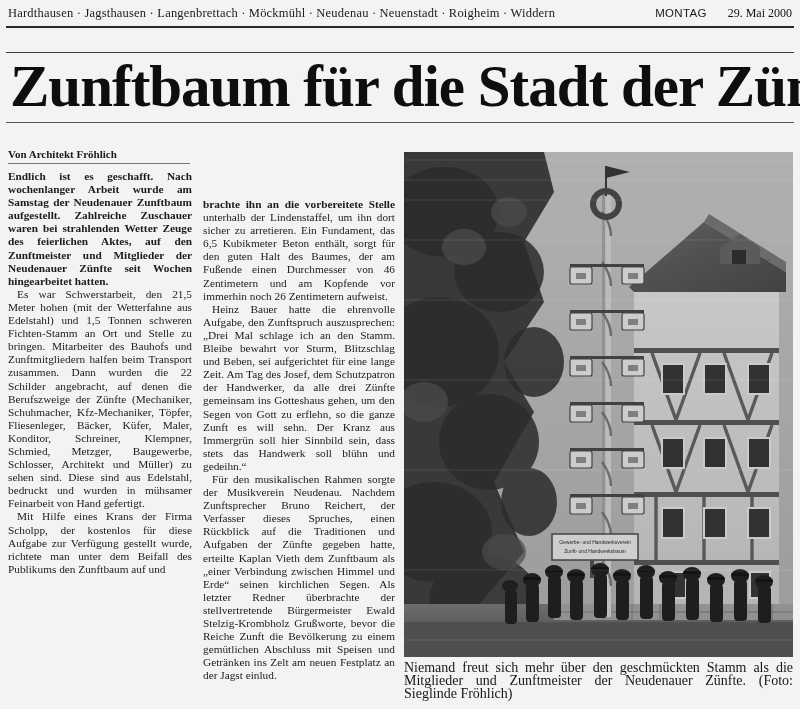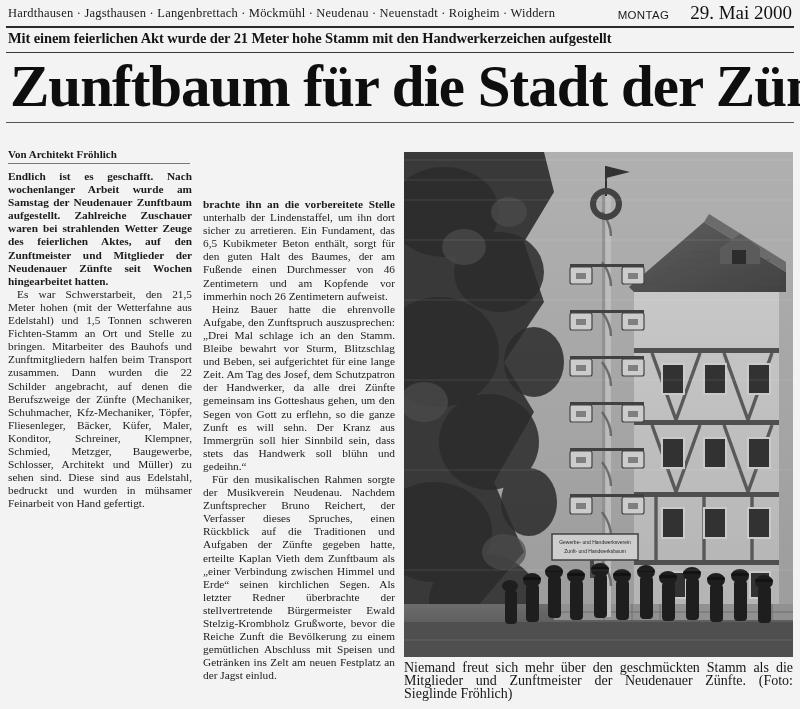--- a/index.html
+++ b/index.html
@@ -45,21 +45,21 @@
     white-space: nowrap;
   }
   .masthead-day {
     font-family: "Liberation Sans", sans-serif;
     font-size: 11.5px;
     color: #1a1a1a;
     letter-spacing: .3px;
   }
   .masthead-date {
     font-family: "Liberation Serif", serif;
-    font-size: 19px;
+    font-size: 12px;
     color: #111;
   }
   .rule-top {
     position: absolute;
     top: 26px; left: 6px;
     width: 788px; height: 2px;
     background: #2a2a2a;
   }
   
   .kicker {
@@ -176,32 +176,32 @@
 
   <div class="masthead">
     <div class="masthead-left">Hardthausen · Jagsthausen · Langenbrettach · Möckmühl · Neudenau · Neuenstadt · Roigheim · Widdern</div>
     <div class="masthead-right">
       <span class="masthead-day">MONTAG</span>
       <span class="masthead-date">29. Mai 2000</span>
     </div>
   </div>
   <div class="rule-top"></div>
 
-  <div class="kicker">Mit einem feierlichen Akt wurde der 21 Meter hohe Stamm mit den Handwerkerzeichen aufgestellt</div>
   <div class="rule-kicker"></div>
 
   <div class="headline">Zunftbaum für die Stadt der Zünfte</div>
   <div class="rule-head"></div>
 
   <div class="byline">Von Architekt Fröhlich</div>
   <div class="rule-byline"></div>
 
   <div class="col col-1">
     <p class="first col1-bold">Endlich ist es geschafft. Nach wochenlanger Arbeit wurde am Samstag der Neudenauer Zunftbaum aufgestellt. Zahlreiche Zuschauer waren bei strahlenden Wetter Zeuge des feierlichen Aktes, auf den Zunftmeister und Mitglieder der Neudenauer Zünfte seit Wochen hingearbeitet hatten.</p>
     <p>Es war Schwerstarbeit, den 21,5 Meter hohen (mit der Wetterfahne aus Edelstahl) und 1,5 Tonnen schweren Fichten-Stamm an Ort und Stelle zu bringen. Mitarbeiter des Bauhofs und Zunftmitgliedern halfen beim Transport zusammen. Dann wurden die 22 Schilder angebracht, auf denen die Berufszweige der Zünfte (Mechaniker, Schuhmacher, Kfz-Mechaniker, Töpfer, Fliesenleger, Bäcker, Küfer, Maler, Konditor, Schreiner, Klempner, Schmied, Metzger, Baugewerbe, Schlosser, Architekt und Müller) zu sehen sind. Diese sind aus Edelstahl, bedruckt und wurden in mühsamer Feinarbeit von Hand gefertigt.</p>
+    <p>Mit Hilfe eines Krans der Firma Scholpp, der kostenlos für diese Aufgabe zur Verfügung gestellt wurde, richtete man unter dem Beifall des Publikums den Zunftbaum auf und</p>
   </div>
 
   <div class="col col-2">
     <p class="first" style="text-indent:0">brachte ihn an die vorbereitete Stelle unterhalb der Lindenstaffel, um ihn dort sicher zu arretieren. Ein Fundament, das 6,5 Kubikmeter Beton enthält, sorgt für den guten Halt des Baumes, der am Fußende einen Durchmesser von 46 Zentimetern und am Kopfende vor immerhin noch 26 Zentimetern aufweist.</p>
     <p>Heinz Bauer hatte die ehrenvolle Aufgabe, den Zunftspruch auszusprechen: „Drei Mal schlage ich an den Stamm. Bleibe bewahrt vor Sturm, Blitzschlag und Beben, sei aufgerichtet für eine lange Zeit. Am Tag des Josef, dem Schutzpatron der Handwerker, da alle drei Zünfte gemeinsam ins Gotteshaus gehen, um den Segen von Gott zu erflehn, so die ganze Zunft es will sehn. Der Kranz aus Immergrün soll hier Sinnbild sein, dass stets das Handwerk soll blühn und gedeihn.“</p>
     <p>Für den musikalischen Rahmen sorgte der Musikverein Neudenau. Nachdem Zunftsprecher Bruno Reichert, der Verfasser dieses Spruches, einen Rückblick auf die Traditionen und Aufgaben der Zünfte gegeben hatte, erteilte Kaplan Vieth dem Zunftbaum als „einer Verbindung zwischen Himmel und Erde“ seinen kirchlichen Segen. Als letzter Redner überbrachte der stellvertretende Bürgermeister Ewald Stelzig-Krombholz Grußworte, bevor die Reiche Zunft die Bevölkerung zu einem gemütlichen Abschluss mit Speisen und Getränken ins Zelt am neuen Festplatz an der Jagst einlud.</p>
   </div>
 
   <div class="photo">
     <svg width="389" height="505" viewBox="0 0 389 505">

